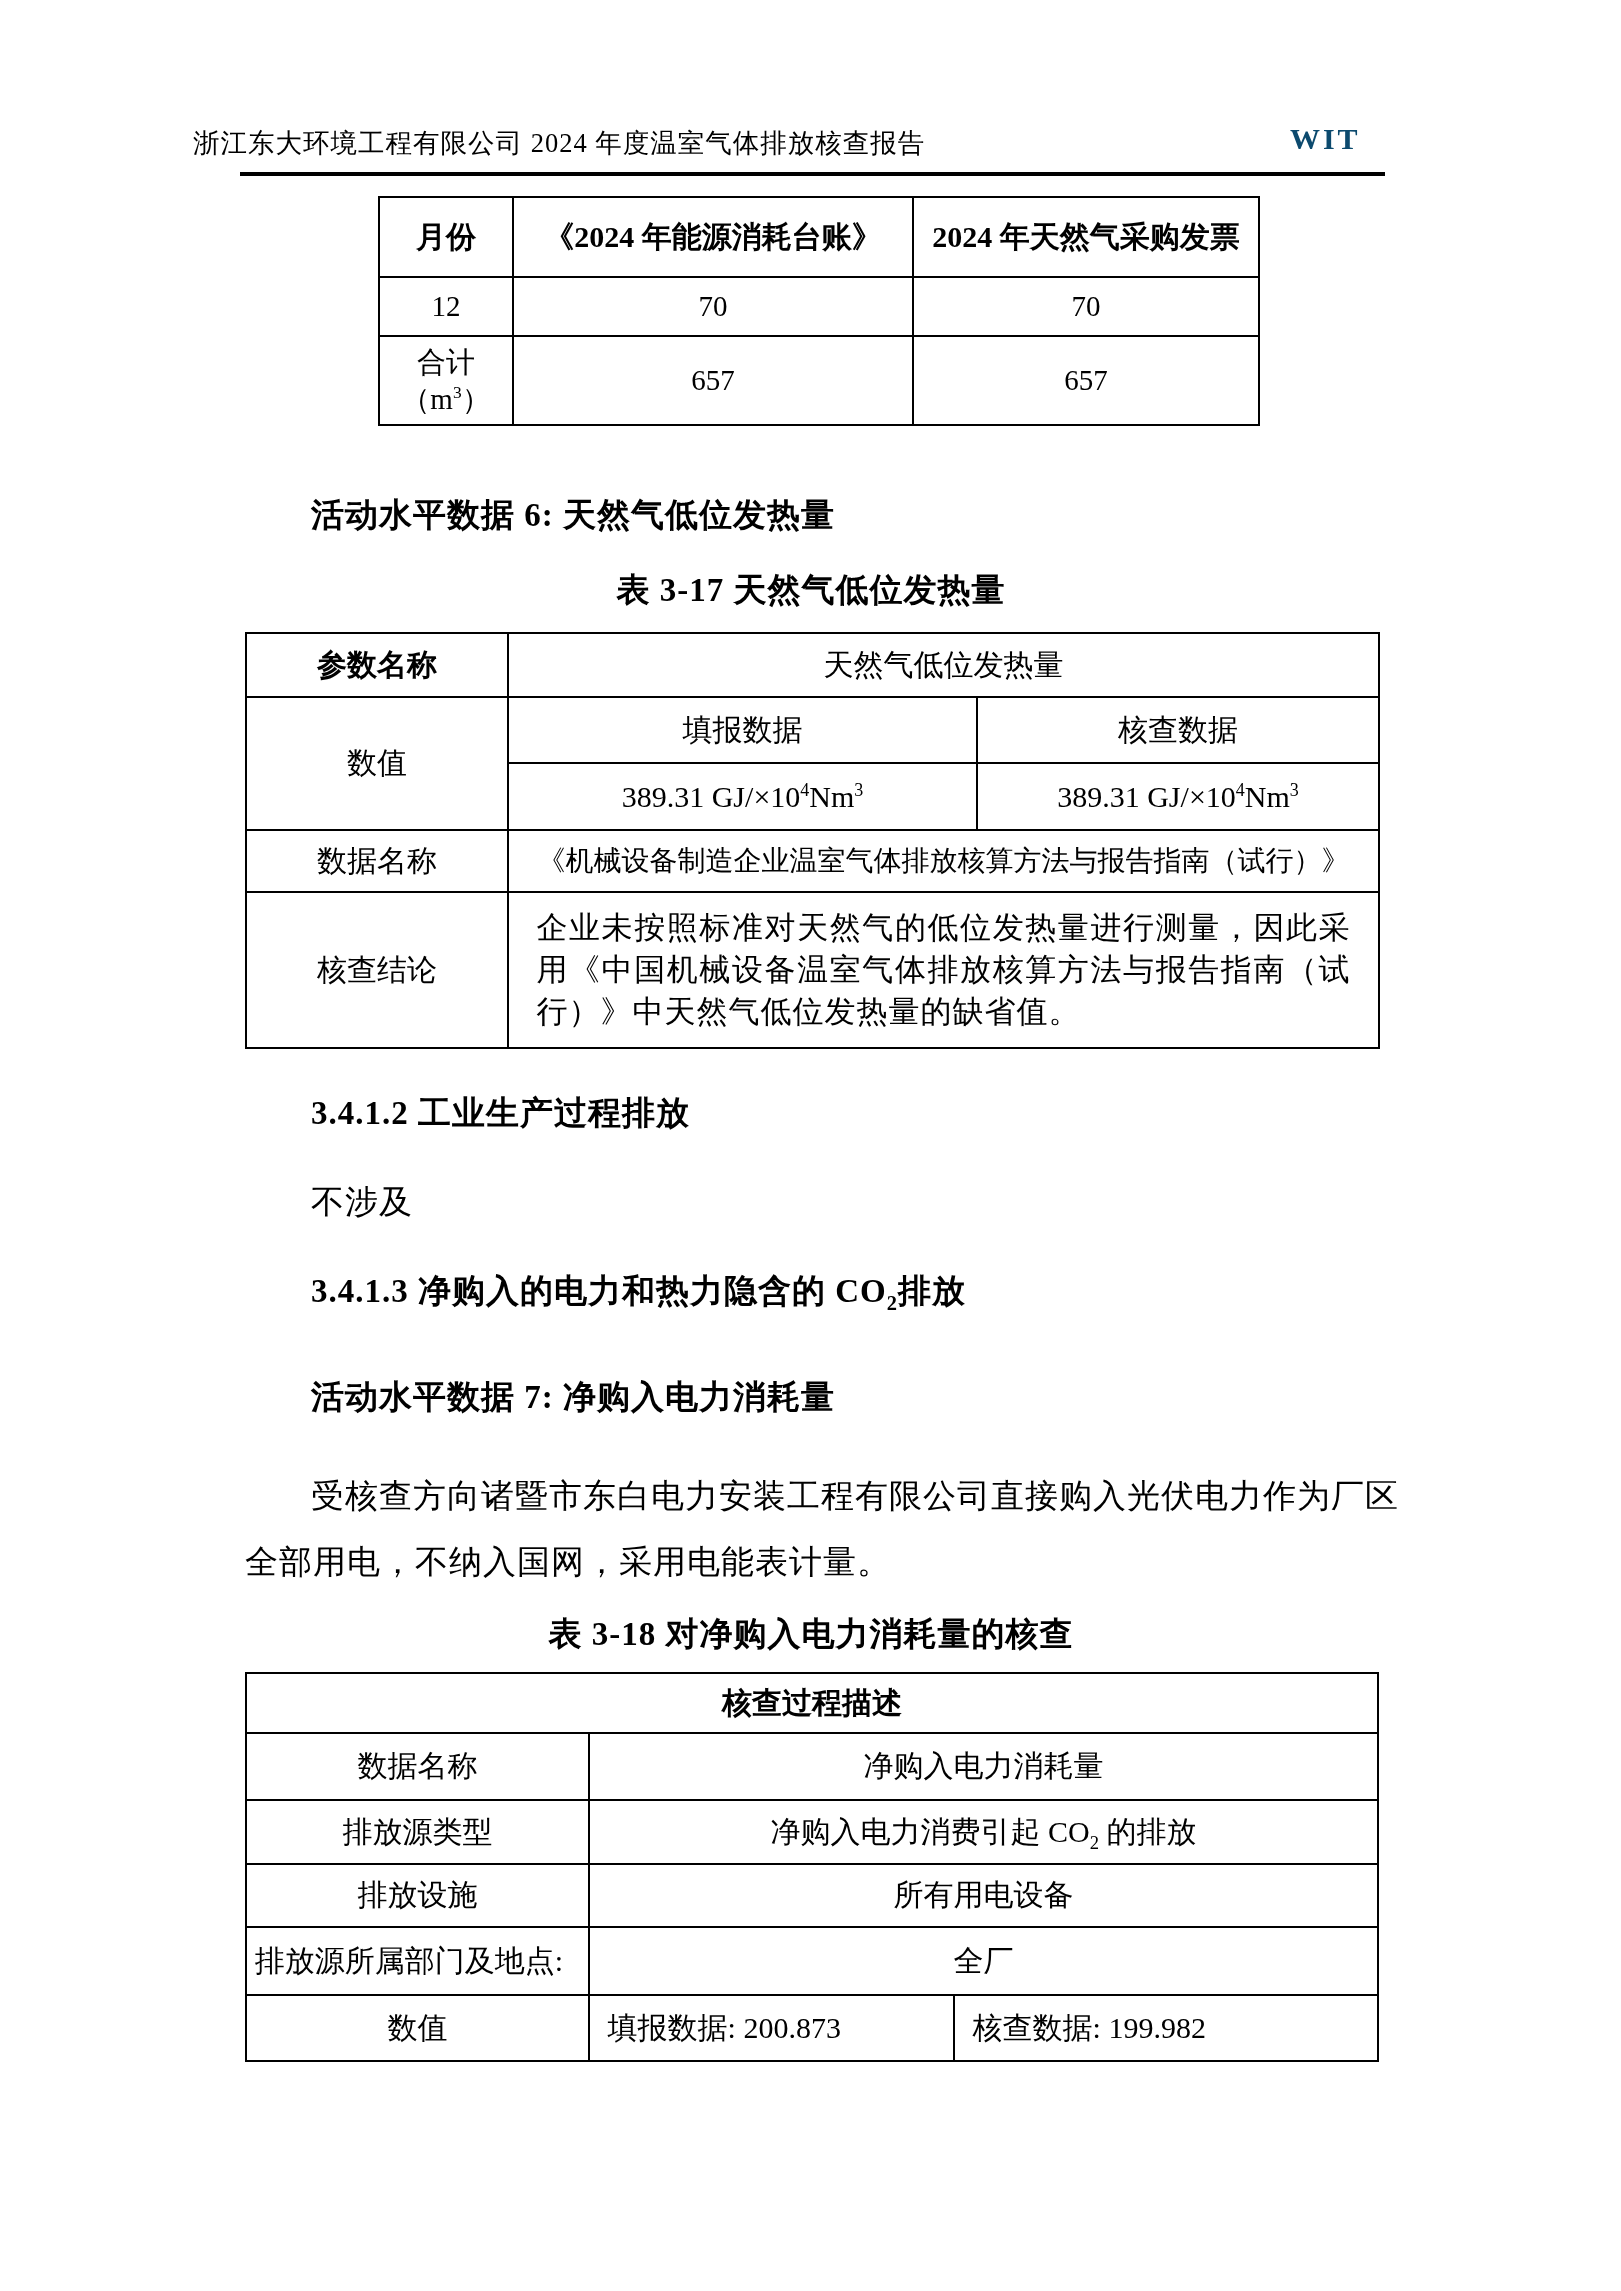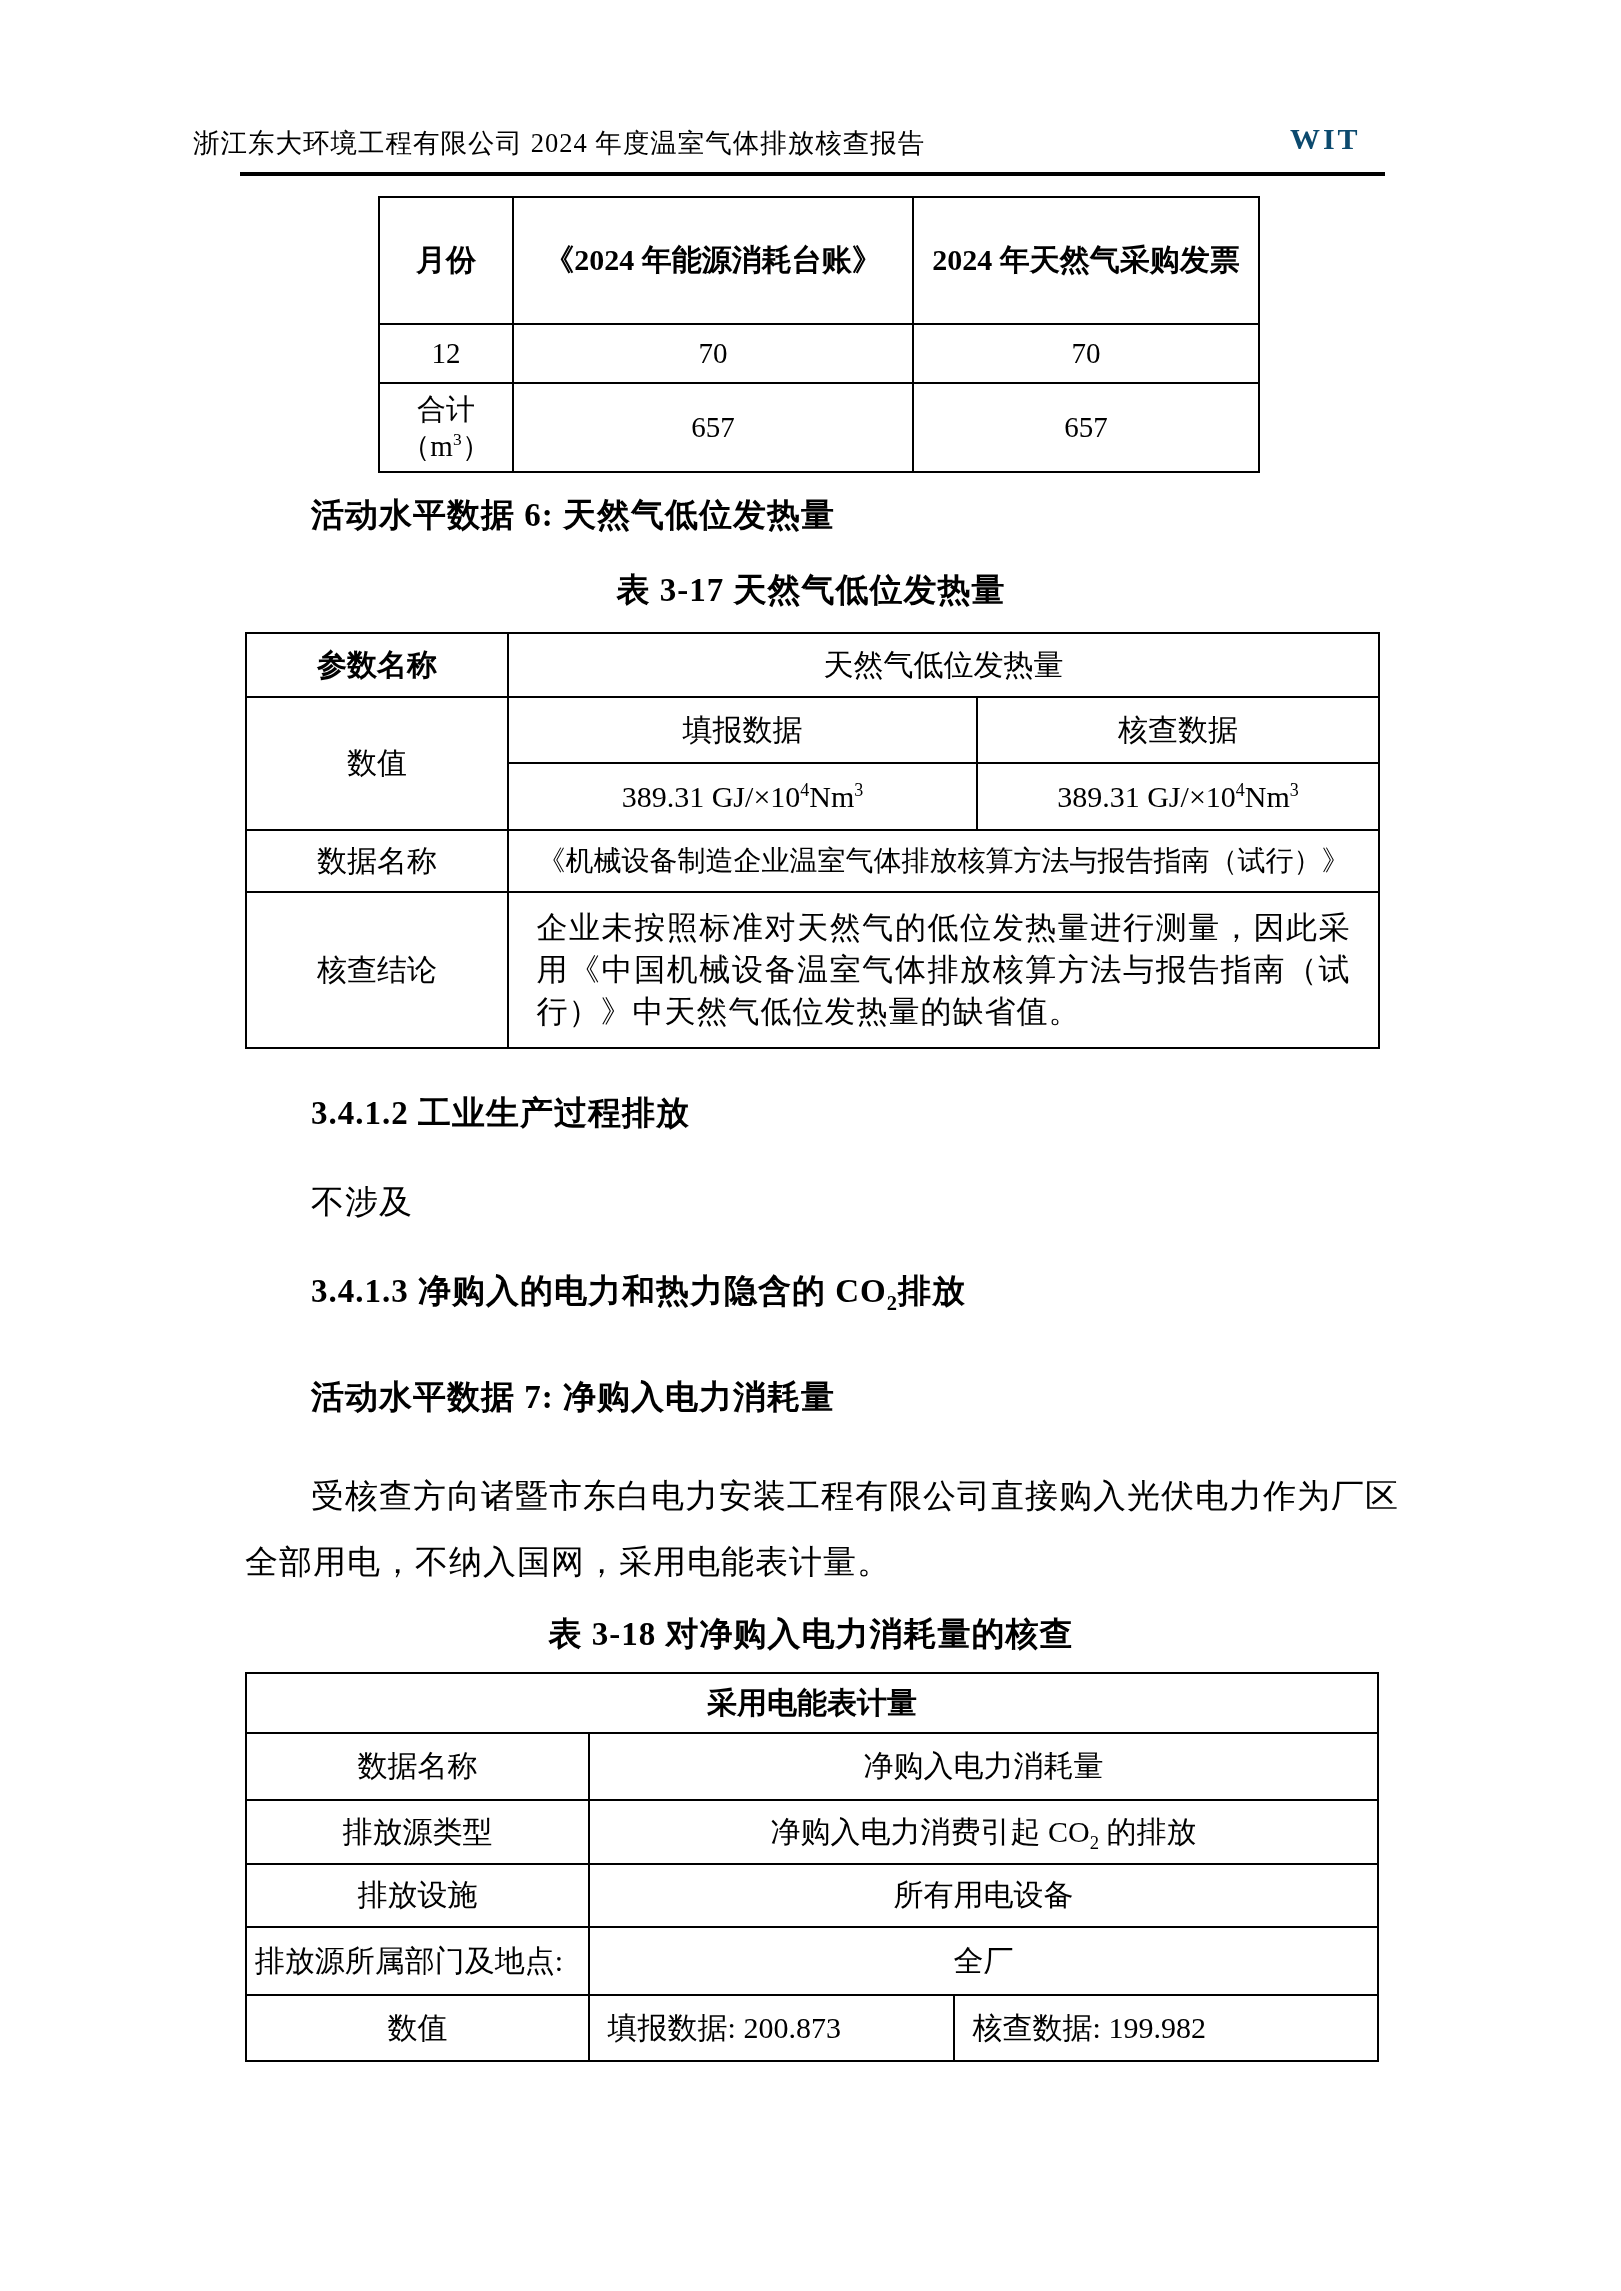--- a/index.html
+++ b/index.html
@@ -52,21 +52,21 @@
   <div class="abs hdr-logo">WIT</div>
   <div class="abs hdr-rule"></div>
 
   <table class="abs t1" style="left:378px; top:196px; width:880px;">
     <colgroup>
         <col style="width:134px">
         <col style="width:400px">
         <col style="width:346px">
       </colgroup>
     <tbody>
-        <tr style="height:127px">
+        <tr style="height:80px">
       <td class="bold">月份</td>
       <td class="bold">《2024 年能源消耗台账》</td>
       <td class="bold">2024 年天然气采购发票</td>
     </tr>
     <tr style="height:59px">
       <td style="font-size:29px">12</td>
       <td style="font-size:29px">70</td>
       <td style="font-size:29px">70</td>
     </tr>
     <tr style="height:89px">
@@ -126,21 +126,21 @@
   <div class="abs centerbox h-bold" style="top:1612px;">表 3-18 对净购入电力消耗量的核查</div>
 
   <table class="abs t2" style="left:245px; top:1672px; width:1132px;">
     <colgroup>
         <col style="width:343px">
         <col style="width:365px">
         <col style="width:424px">
       </colgroup>
     <tbody>
         <tr style="height:60px">
-      <td colspan="3" class="bold">采用电能表计量</td>
+      <td colspan="3" class="bold">核查过程描述</td>
     </tr>
     <tr style="height:67px">
       <td>数据名称</td>
       <td colspan="2">净购入电力消耗量</td>
     </tr>
     <tr style="height:64px">
       <td>排放源类型</td>
       <td colspan="2"><span>净购入电力消费引起 CO</span><span class="sub">2</span><span> 的排放</span></td>
     </tr>
     <tr style="height:63px">

